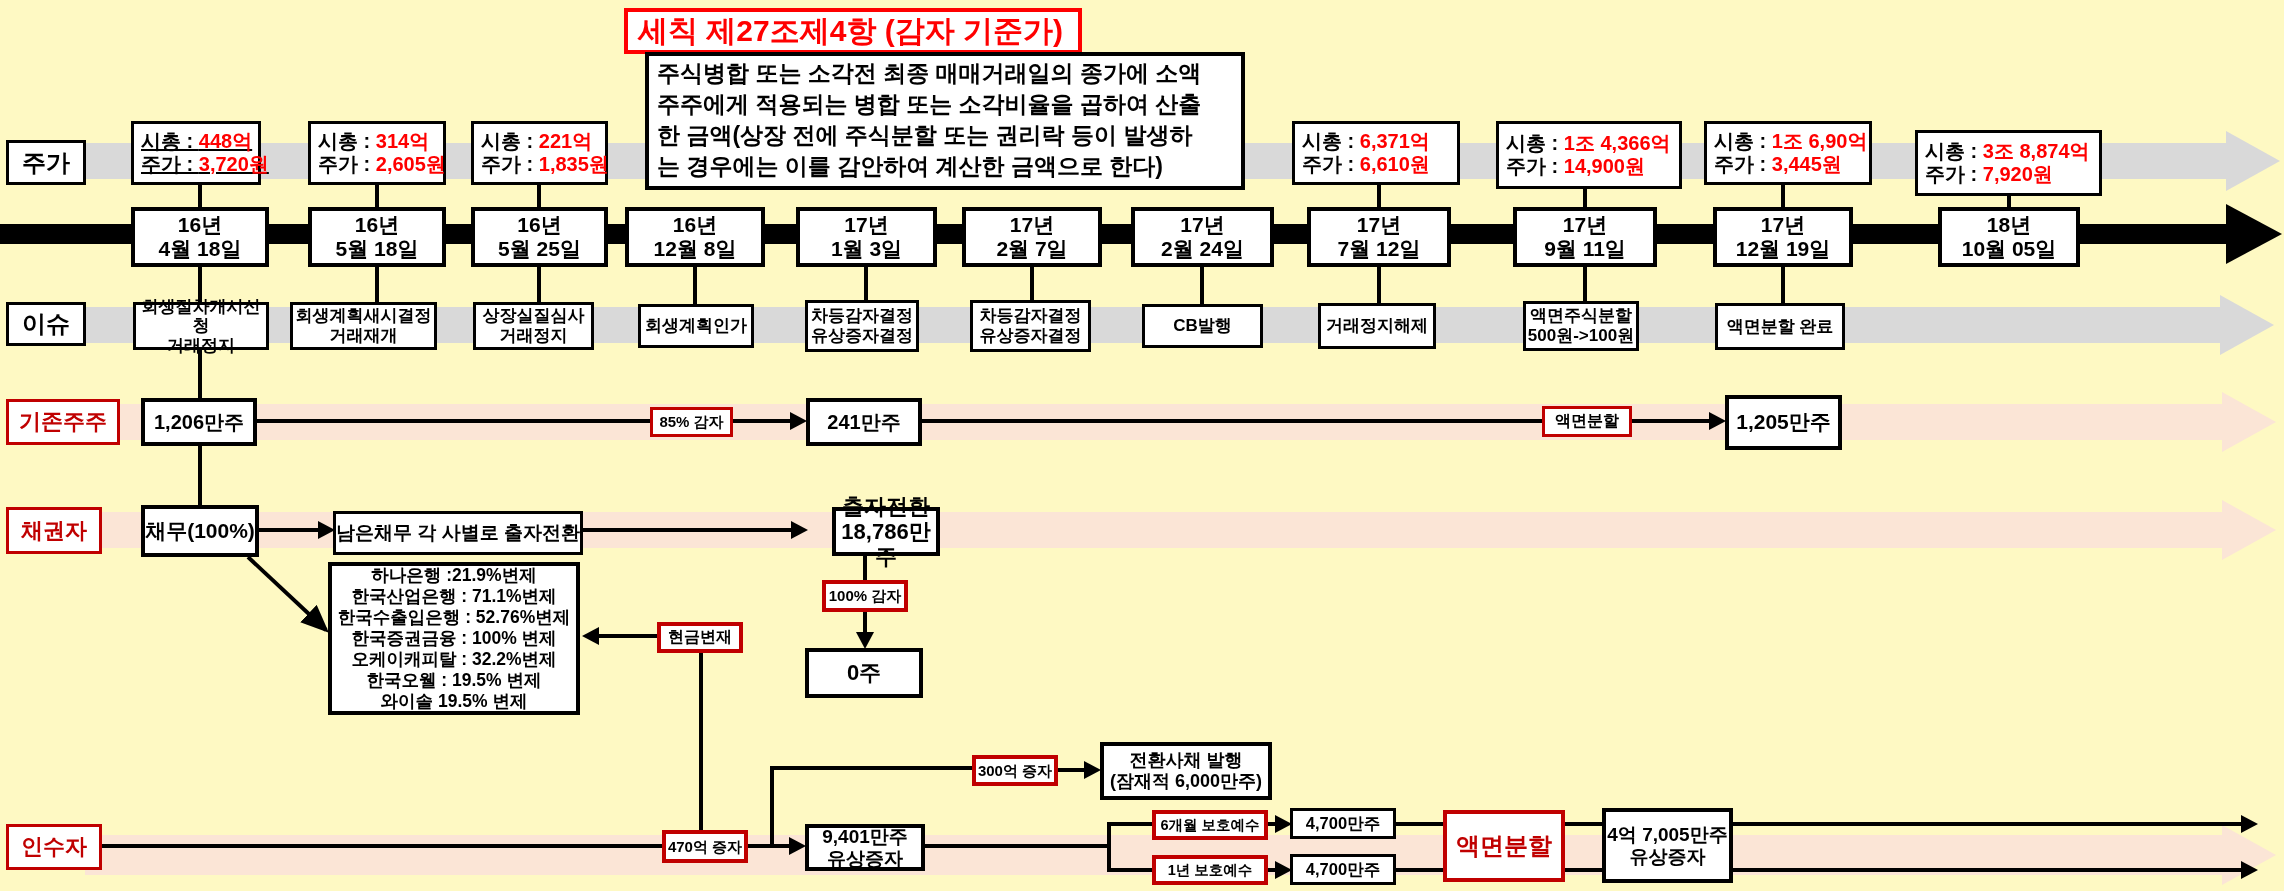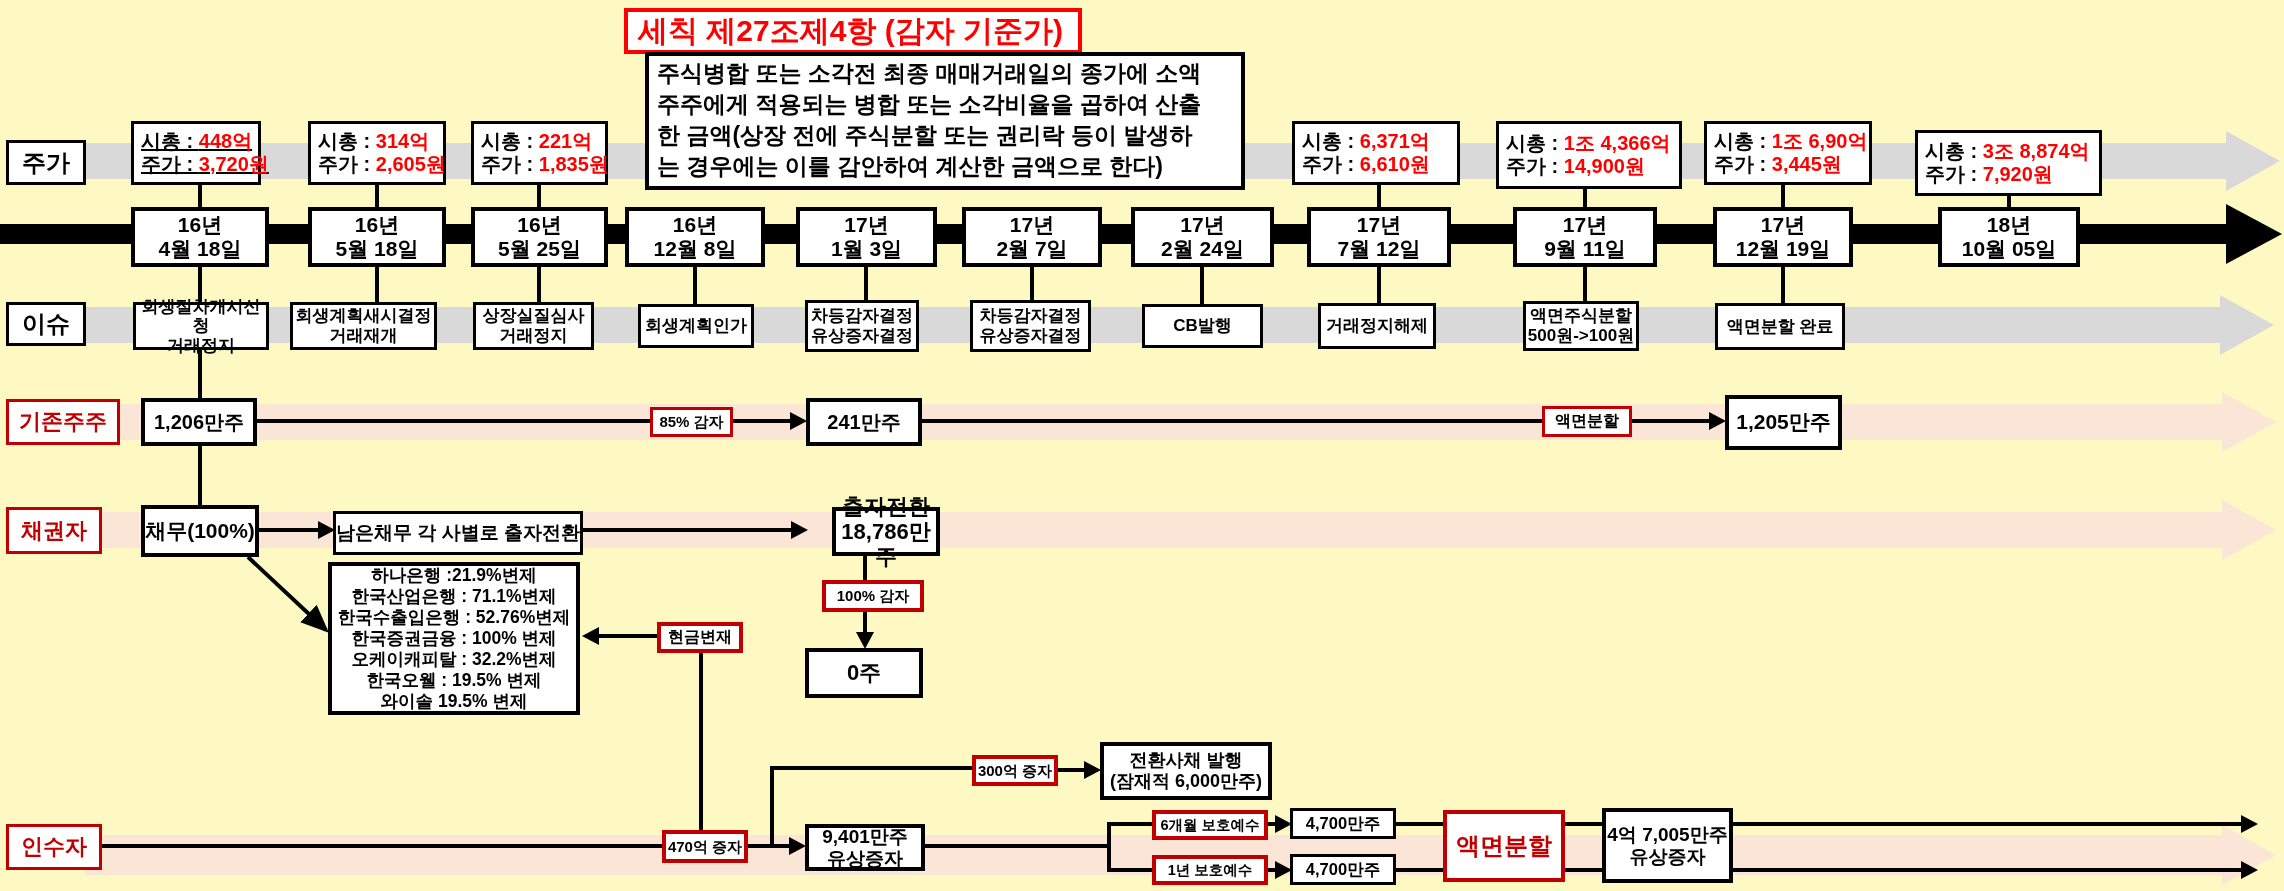--- a/index.html
+++ b/index.html
@@ -271,21 +271,21 @@
   <div class="box" style="left:806px;top:398px;width:116px;height:48px;font-size:20px;border-width:4px;">241만주</div>
   <div class="box small-red" style="left:1542px;top:406px;width:90px;height:31px;font-size:16px;">액면분할</div>
   <div class="box b4" style="left:1725px;top:395px;width:117px;height:55px;font-size:21px;">1,205만주</div>
 
   <div class="box" style="left:141px;top:505px;width:118px;height:52px;font-size:21px;border-width:4px;">채무(100%)</div>
   <div class="box" style="left:333px;top:511px;width:250px;height:44px;font-size:19px;">남은채무 각 사별로 출자전환</div>
   <div class="box b4" style="left:807px;top:507px;width:108px;height:49px;font-size:22px;margin-left:25px;">
     <div>출자전환</div>
     <div>18,786만주</div>
   </div>
-  <div class="box small-red" style="left:822px;top:580px;width:102px;height:32px;border-width:4px;">100% 감자</div>
+  <div class="box small-red" style="left:822px;top:580px;width:86px;height:32px;border-width:4px;">100% 감자</div>
   <div class="box b4" style="left:805px;top:648px;width:118px;height:50px;font-size:22px;">0주</div>
   <div class="box b4" style="left:328px;top:562px;width:252px;height:153px;font-size:17.5px;line-height:21px;">
     <div>하나은행 :21.9%변제</div>
     <div>한국산업은행 : 71.1%변제</div>
     <div>한국수출입은행 : 52.76%변제</div>
     <div>한국증권금융 : 100% 변제</div>
     <div>오케이캐피탈 : 32.2%변제</div>
     <div>한국오웰 : 19.5% 변제</div>
     <div>와이솔 19.5% 변제</div>
   </div>

